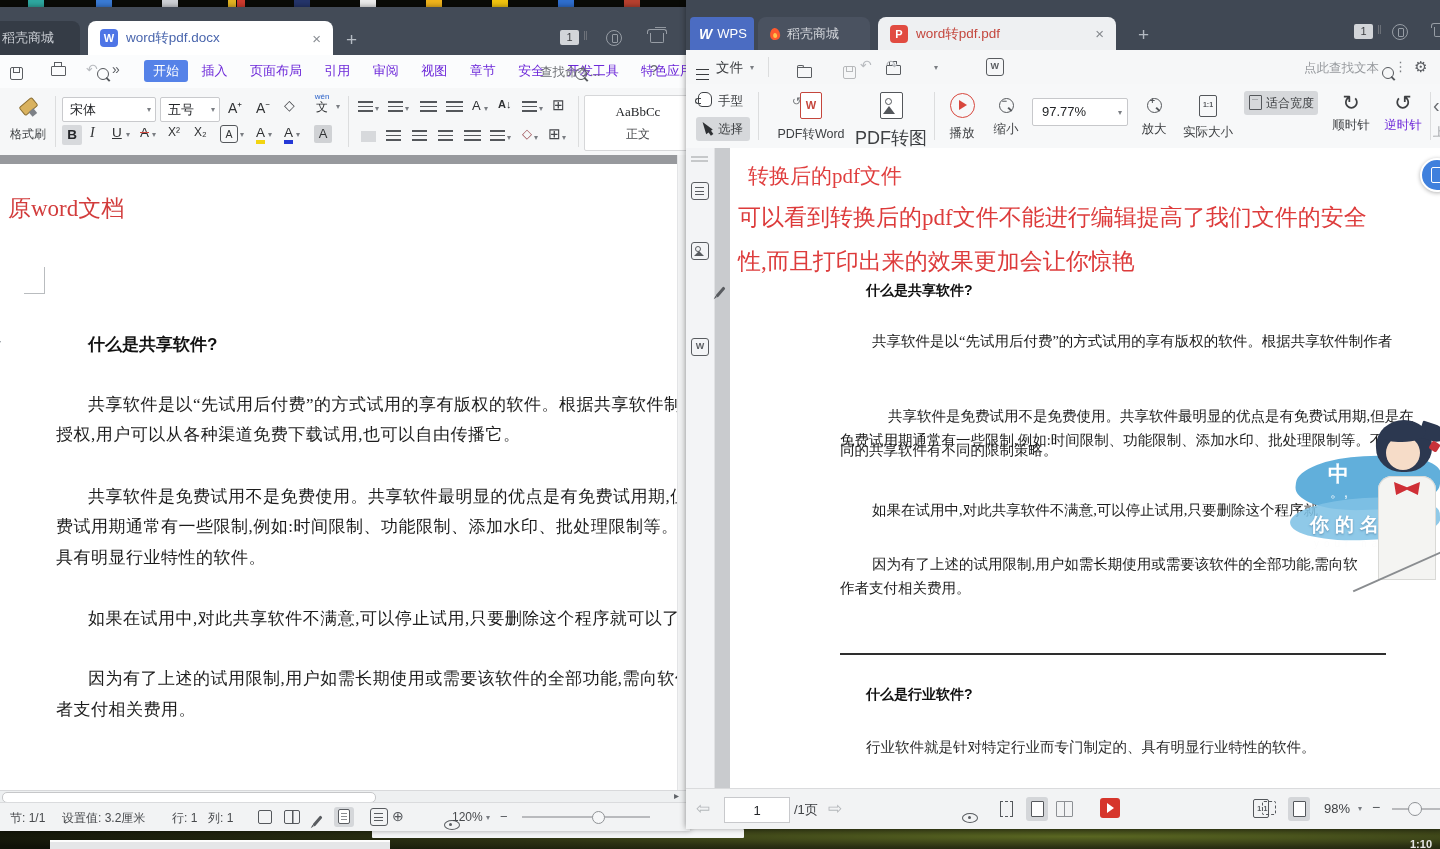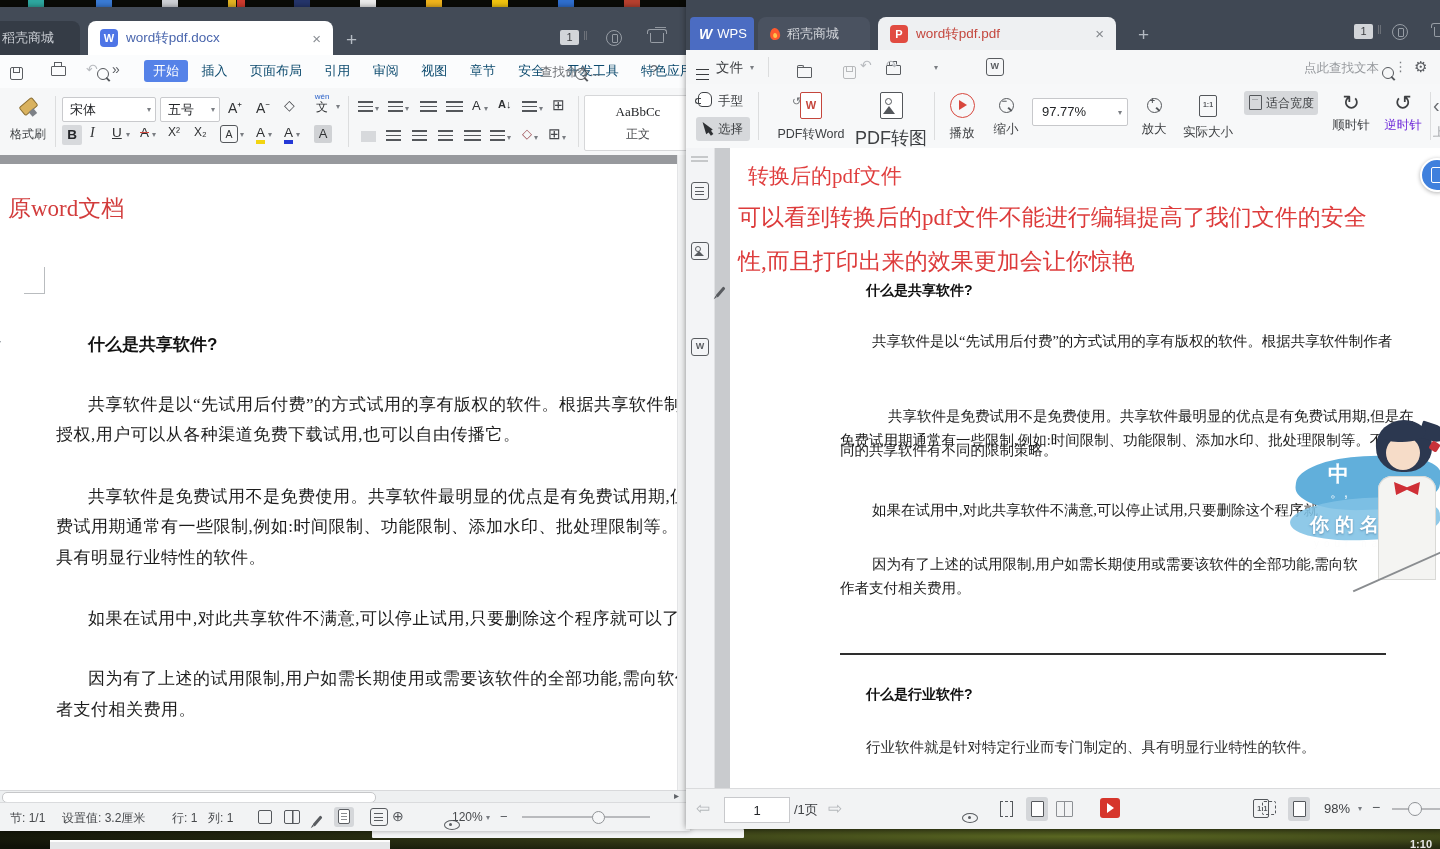--- a/index.html
+++ b/index.html
@@ -8,21 +8,21 @@
   .nw{white-space:nowrap;}
   .serif{font-family:"Liberation Serif",serif;}
 
   
   .win{position:absolute;background:#fff;box-shadow:0 0 6px rgba(0,0,0,.45);}
   .tabbar{position:absolute;left:0;top:0;right:0;background:#414955;}
   .tab{position:absolute;border-radius:8px 8px 0 0;display:flex;align-items:center;font-size:13px;}
   .menubar{position:absolute;left:0;right:0;background:#fbfcfd;border-bottom:1px solid #e4e5e7;}
   .ribbon{position:absolute;left:0;right:0;background:#f6f7f8;border-bottom:1px solid #dbdcde;}
   .statusbar{position:absolute;left:0;right:0;background:#f2f3f4;border-top:1px solid #dadbdd;font-size:12px;color:#47494c;}
-  .mi{display:inline-block;padding:0 9px;font-size:13px;color:#0c4a6e;line-height:26px;cursor:default;}
+  .mi{display:inline-block;padding:0 9px;font-size:13px;color:#6d28d9;line-height:26px;cursor:default;}
   .pill-blue{background:#5582e8;color:#fff;border-radius:3px;line-height:22px;margin-top:0;}
   .pill-red{background:#c8392e;color:#fff;border-radius:11px;line-height:21px;}
   .vdiv{position:absolute;width:1px;background:#dcddde;top:8px;bottom:8px;}
 
   
   .micon{display:inline-block;width:15px;height:11px;background:repeating-linear-gradient(to bottom,#54575b 0 1.5px,rgba(0,0,0,0) 1.5px 4.5px);}
   .cd{font-style:normal;font-size:8px;color:#7a7d82;vertical-align:3px;}
   .mag{display:inline-block;width:10px;height:10px;border:1.6px solid #55585c;border-radius:50%;position:relative;}
   .mag::after{content:"";position:absolute;width:1.6px;height:5px;background:#55585c;left:9px;top:8px;transform:rotate(-45deg);}
   .mag b{position:absolute;left:0;top:-3px;width:10px;text-align:center;font-size:9px;color:#55585c;font-weight:700;}

